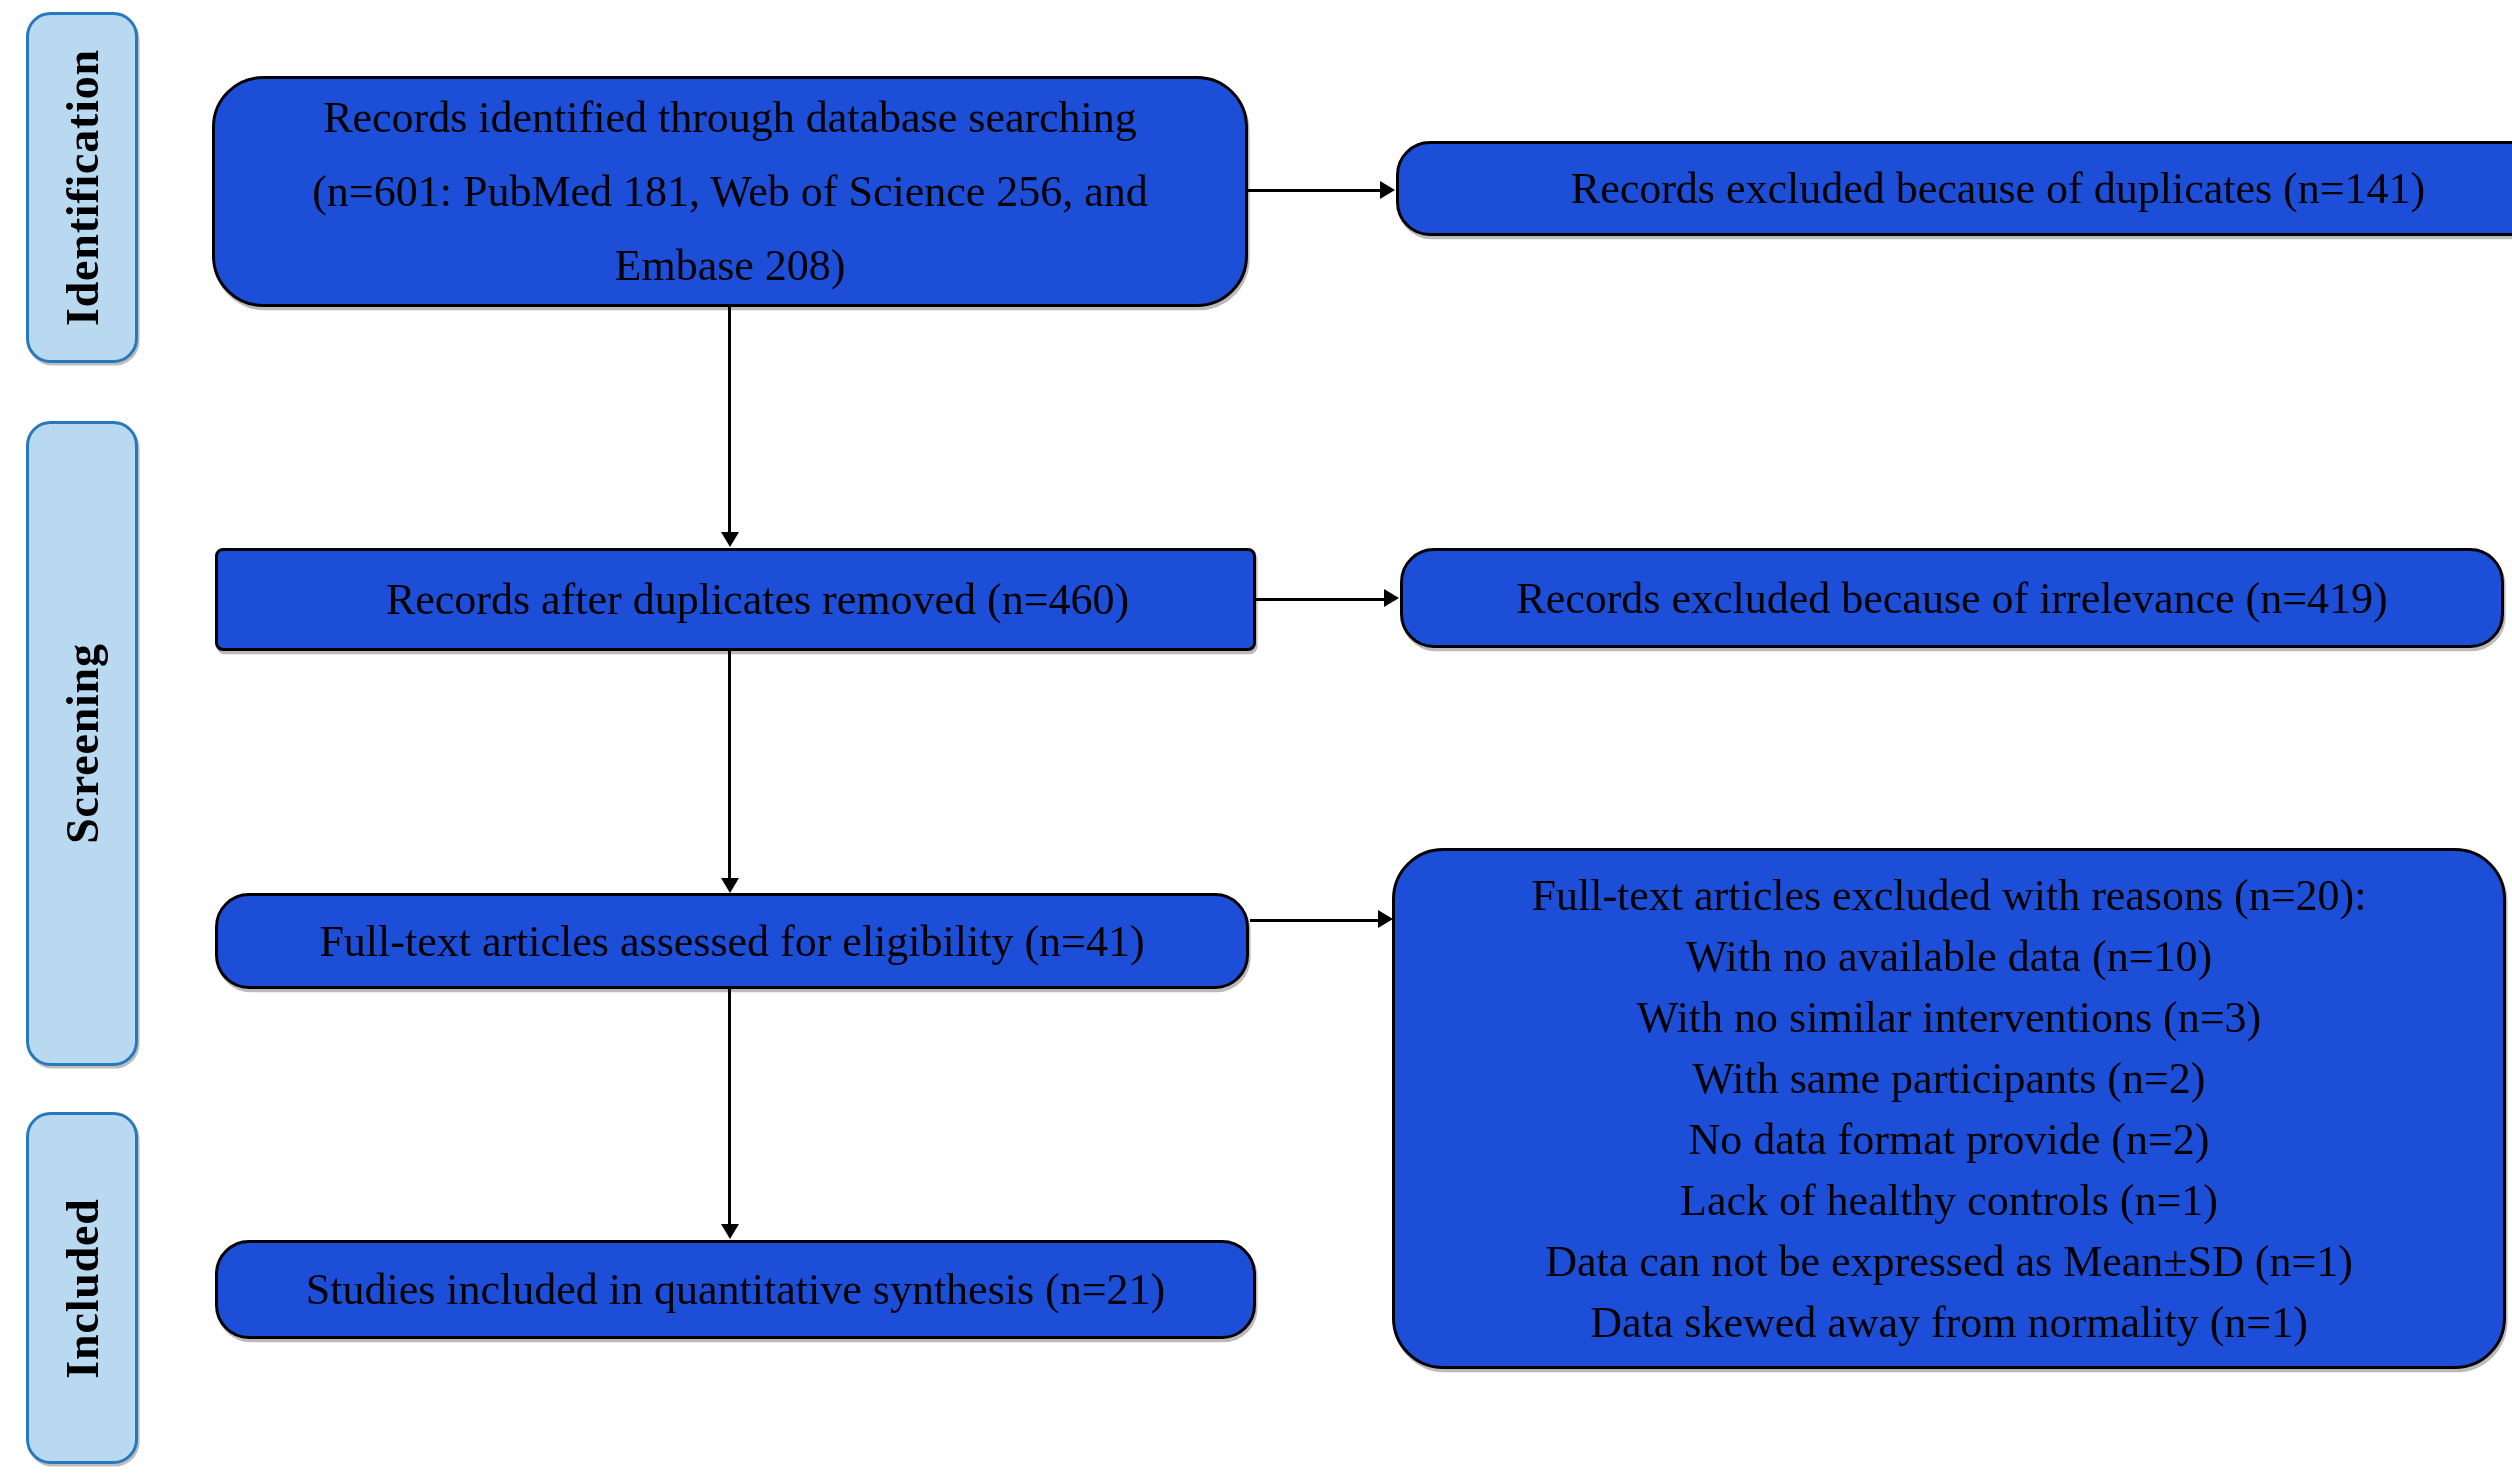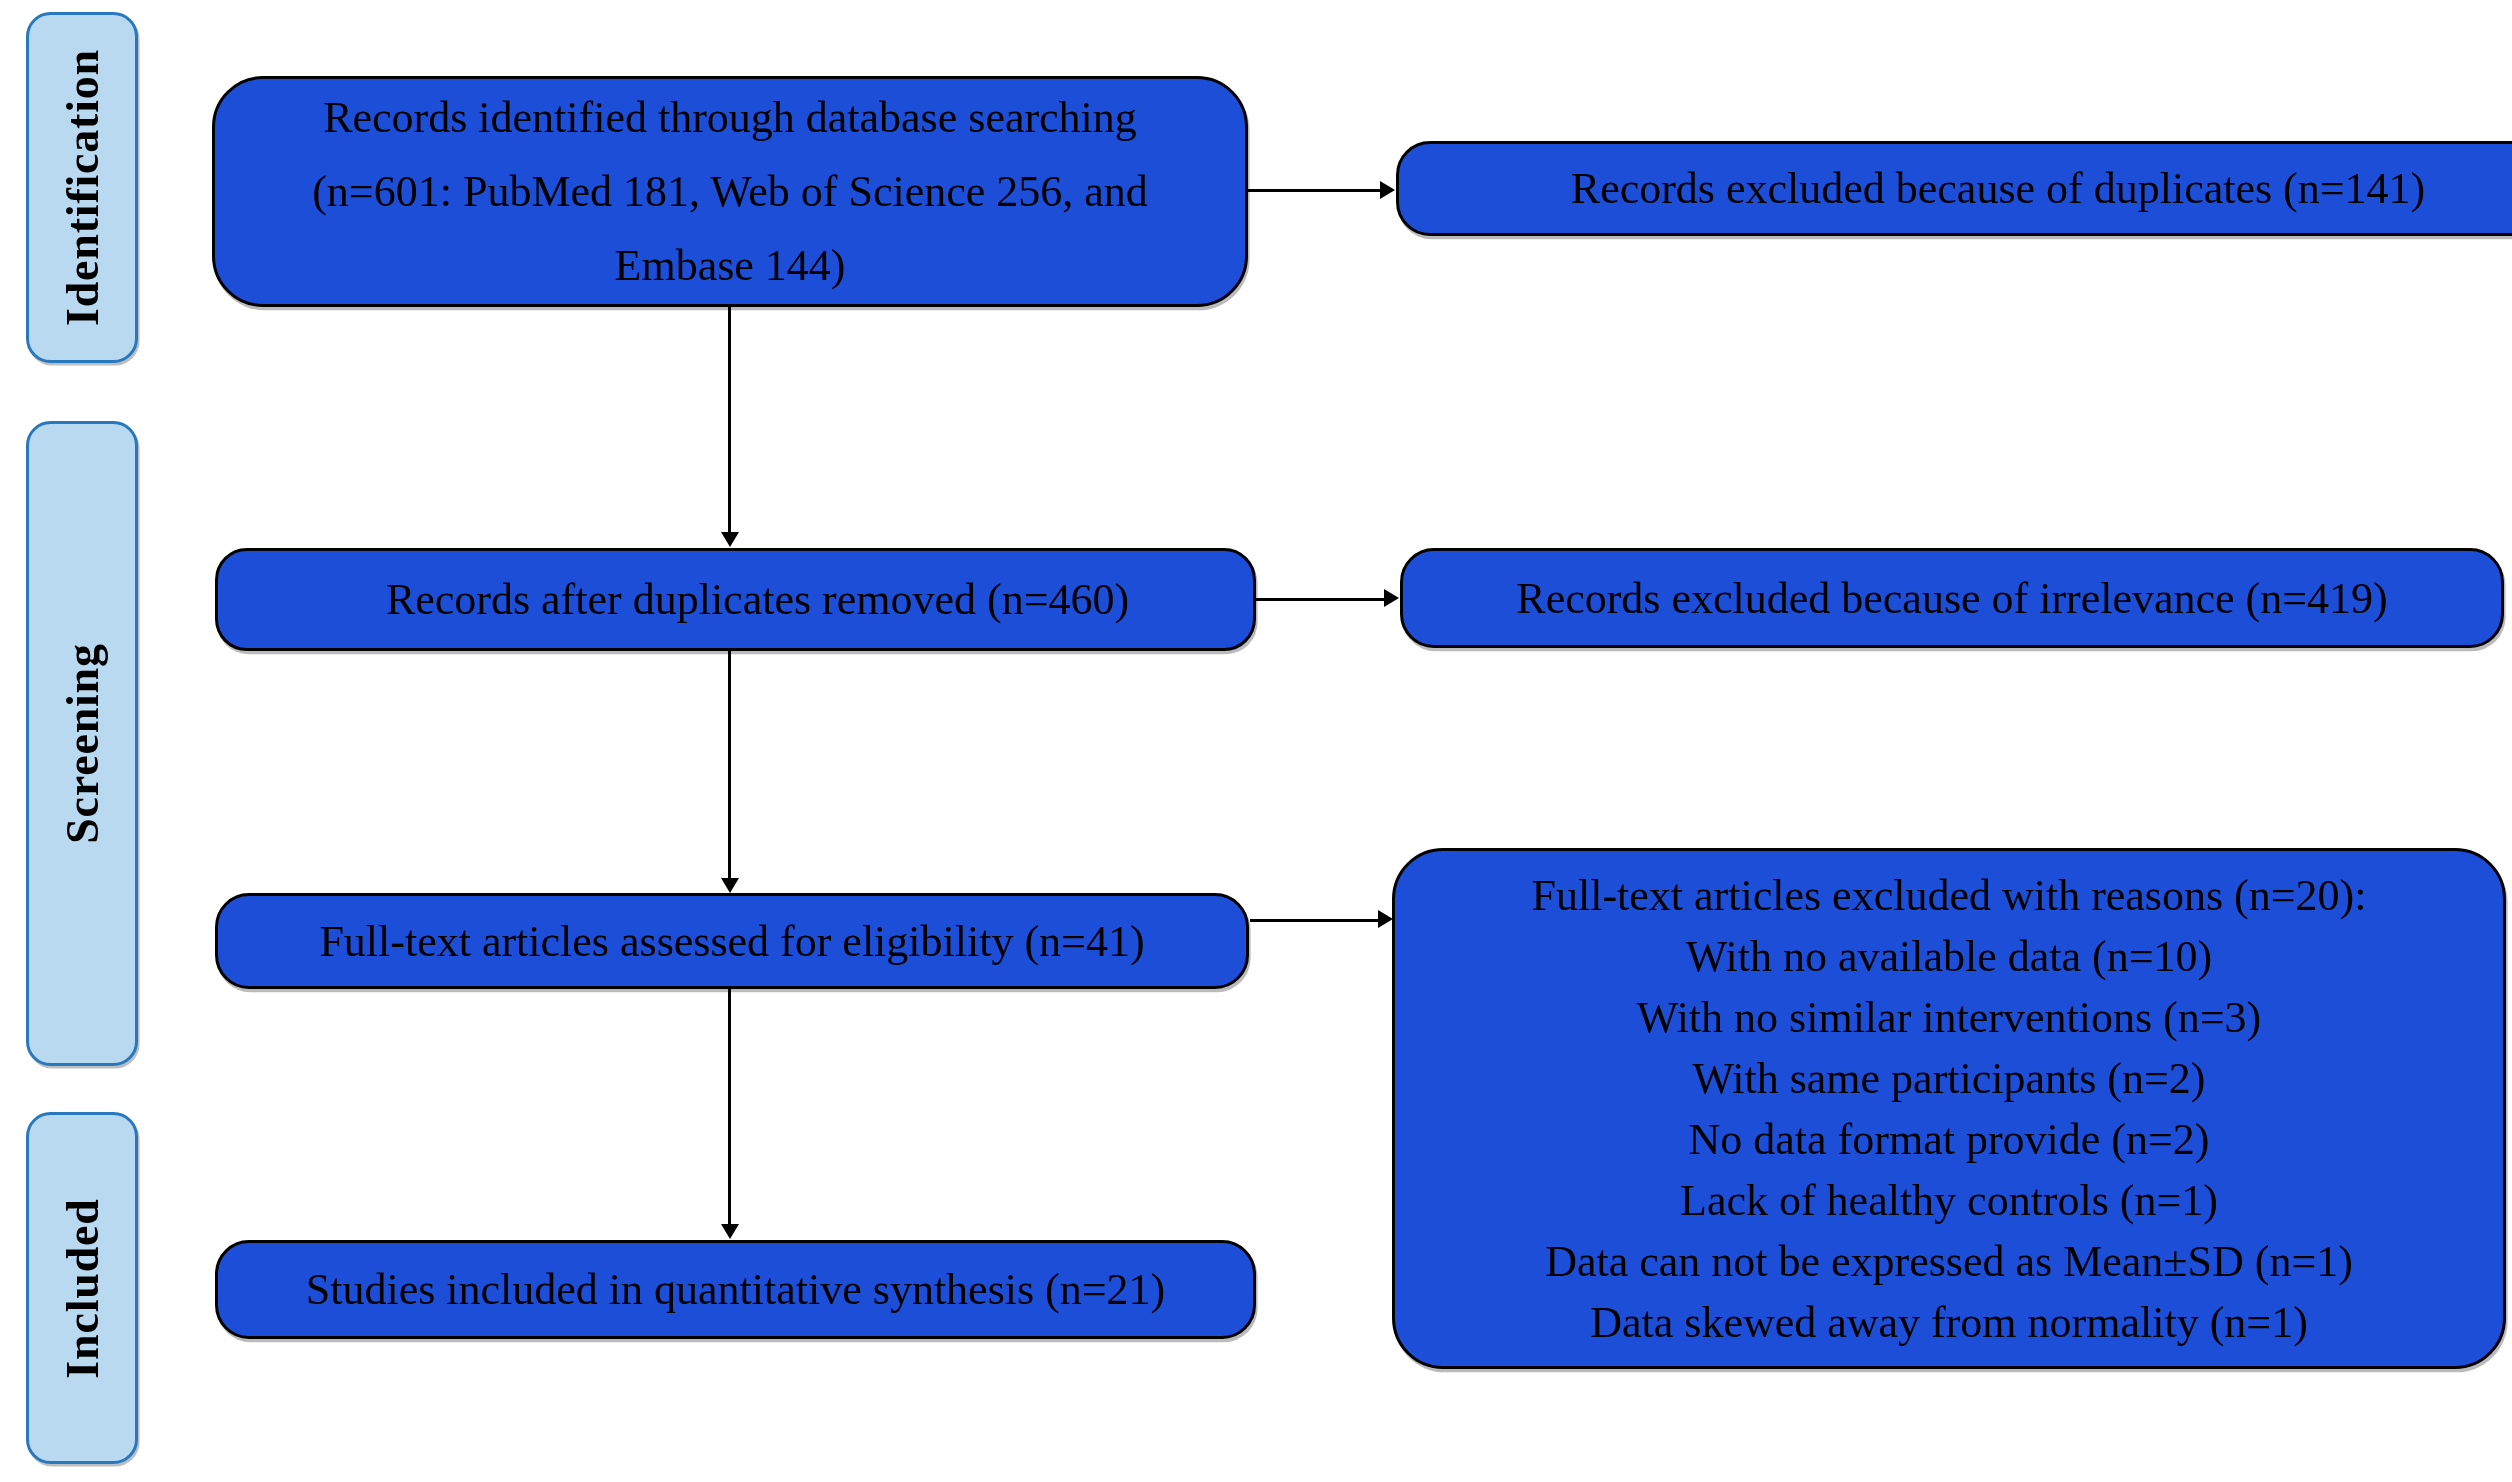--- a/index.html
+++ b/index.html
@@ -26,21 +26,21 @@
 
   
   .fbox{
     position:absolute;box-sizing:border-box;background:#1d4ed8;
     border:3.3px solid #000;display:flex;flex-direction:column;
     align-items:center;justify-content:center;text-align:center;
     font-size:44px;box-shadow:1.6px 3.3px 0 rgba(120,120,120,.5);
   }
   #box-identified{left:212px;top:76px;width:1036px;height:231px;border-radius:51px;}
   #box-identified .bline{line-height:74px;}
-  #box-after-duplicates{left:215px;top:548px;width:1041px;height:103px;border-radius:32px;padding-left:44px;}
+  #box-after-duplicates{left:215px;top:548px;width:1041px;height:103px;border-radius:8px;padding-left:44px;}
   #box-fulltext{left:215px;top:893px;width:1034px;height:96px;border-radius:34px;}
   #box-included{left:215px;top:1240px;width:1041px;height:99px;border-radius:34px;}
   #box-excl-duplicates{left:1396px;top:141px;width:1204px;height:95px;border-radius:34px;}
   #box-excl-irrelevance{left:1400px;top:548px;width:1104px;height:100px;border-radius:34px;}
   #box-excl-fulltext{left:1392px;top:848px;width:1114px;height:521px;border-radius:51px;}
   #box-excl-fulltext .rline{line-height:61px;}
 
   
   .vline{position:absolute;width:2.5px;background:#000;}
   .hline{position:absolute;height:2.5px;background:#000;}
@@ -66,21 +66,21 @@
   <div class="stage" id="stage-screening">
     <span class="stage-text">Screening</span>
   </div>
   <div class="stage" id="stage-included">
     <span class="stage-text">Included</span>
   </div>
 
   <div class="fbox" id="box-identified">
     <div class="bline">Records identified through database searching</div>
     <div class="bline">(n=601: PubMed 181, Web of Science 256, and</div>
-    <div class="bline">Embase 144)</div>
+    <div class="bline">Embase 208)</div>
   </div>
 
   <div class="fbox" id="box-after-duplicates">
     <div>Records after duplicates removed (n=460)</div>
   </div>
 
   <div class="fbox" id="box-fulltext">
     <div>Full-text articles assessed for eligibility (n=41)</div>
   </div>
 

